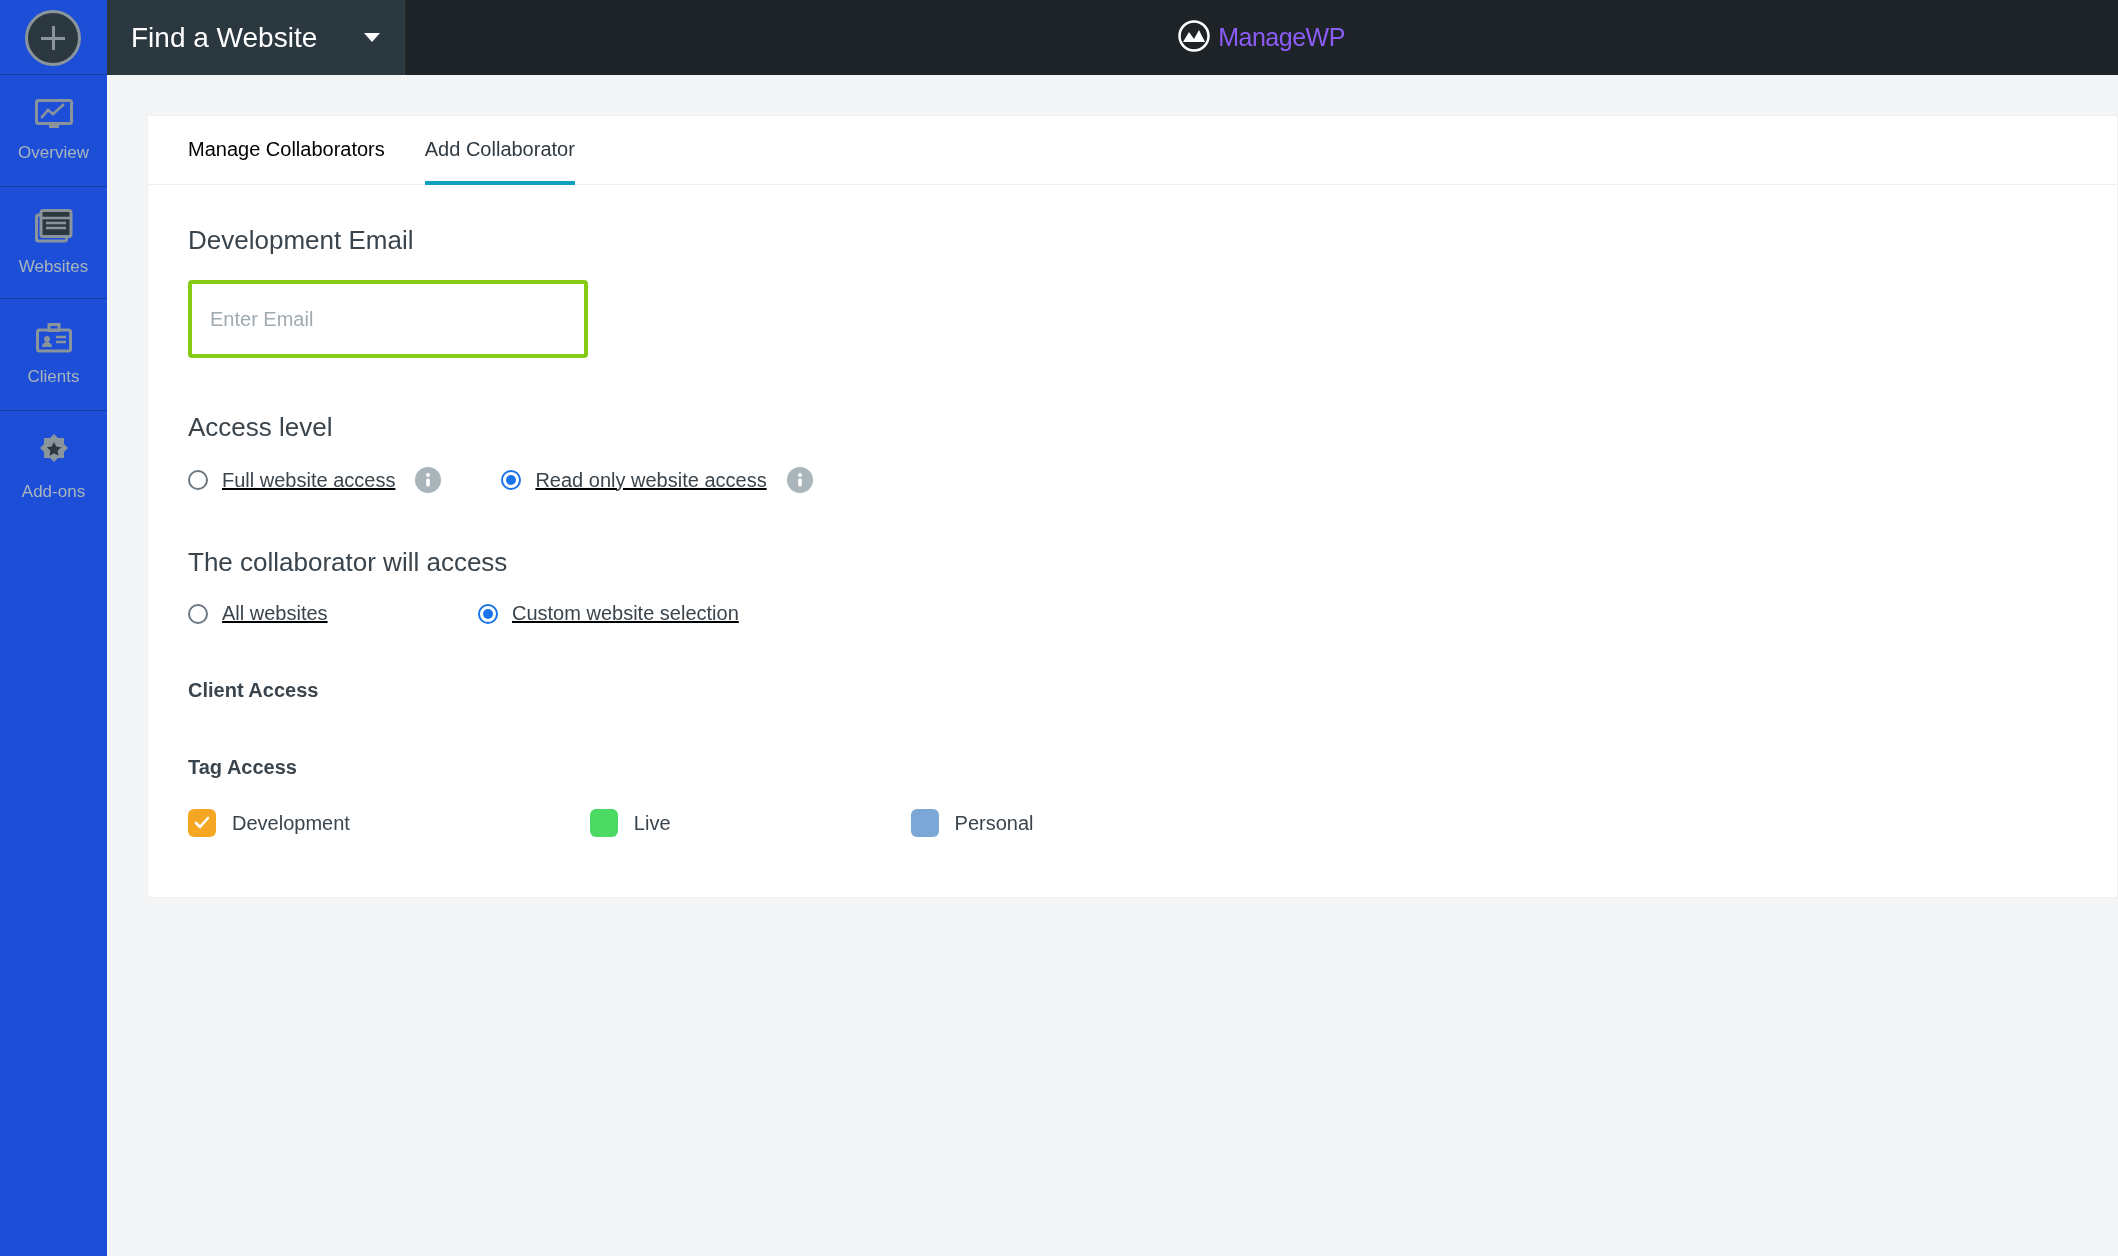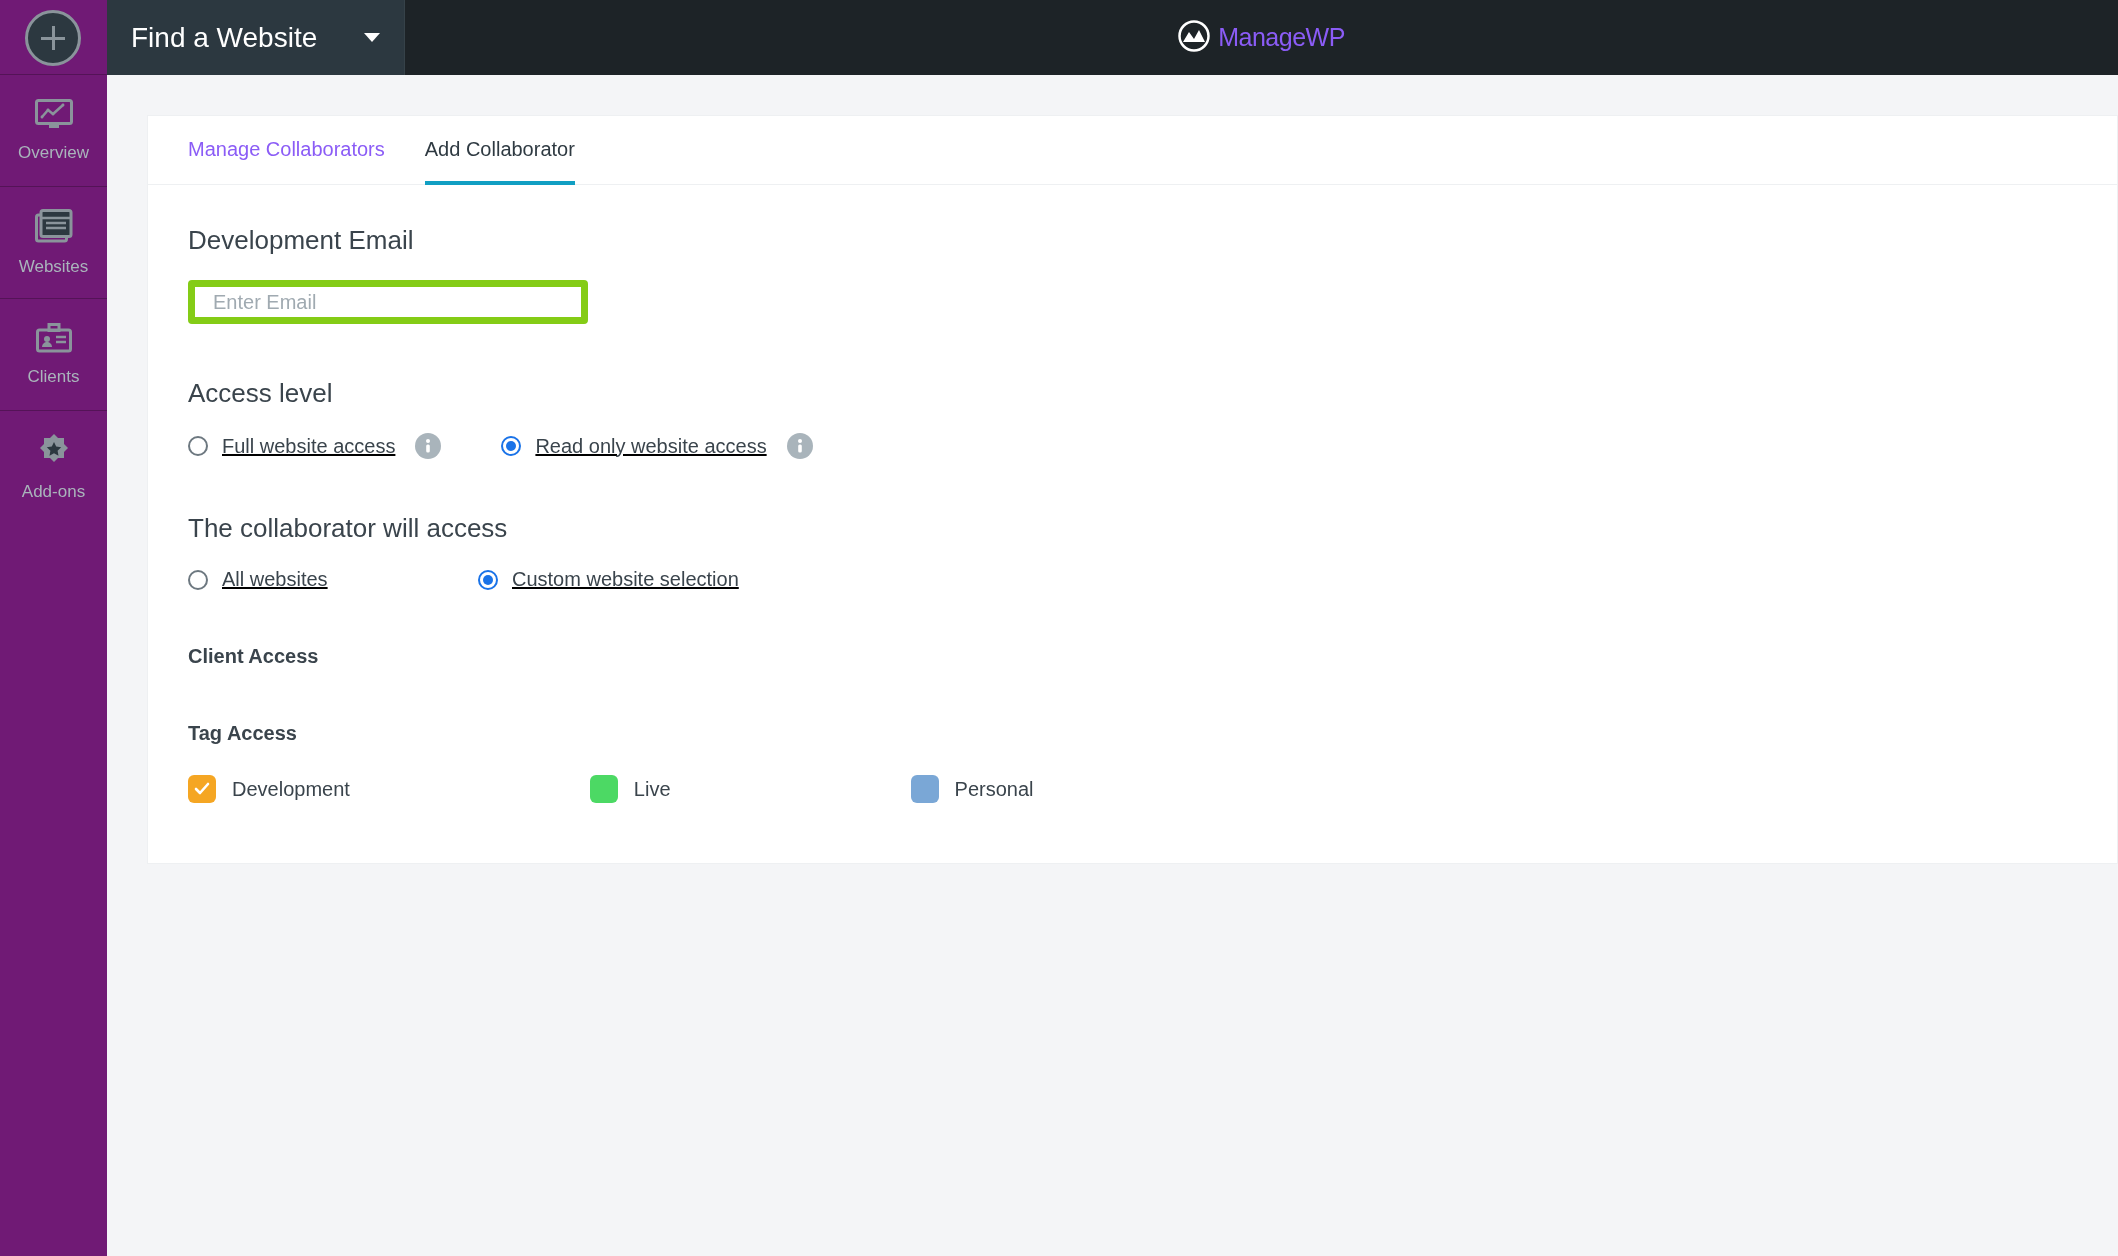--- a/index.html
+++ b/index.html
@@ -15,21 +15,21 @@
   }
   .app {
     display: flex;
     width: 100%;
     min-height: 100%;
   }
 
   
   .sidebar {
     width: 107px;
-    background: #701a75;
+    background: #1d4ed8;
     display: flex;
     flex-direction: column;
     align-items: center;
   }
   .sidebar-item {
     width: 100%;
     height: 112px;
     display: flex;
     flex-direction: column;
     align-items: center;
@@ -131,21 +131,21 @@
   
   .tabs {
     display: flex;
     gap: 40px;
     padding: 0 40px;
     border-bottom: 1px solid #eef0f2;
   }
   .tab {
     padding: 22px 0 20px 0;
     font-size: 20px;
-    color: #8b5cf6;
+    color: #000000;
     cursor: pointer;
     border-bottom: 4px solid transparent;
     margin-bottom: -1px;
   }
   .tab.active {
     color: #2f3a42;
     border-bottom-color: #119fc3;
   }
 
   
@@ -160,24 +160,24 @@
   }
   .subsection-title {
     font-size: 20px;
     font-weight: 600;
     color: #3a444c;
     margin-bottom: 30px;
   }
   .section { margin-bottom: 54px; }
   .email-input {
     width: 400px;
-    height: 44px;
+    height: 78px;
     padding: 0 18px;
     font-size: 20px;
-    border: 7px solid #84cc16;
+    border: 4px solid #84cc16;
     border-radius: 4px;
     color: #2f3a42;
   }
   .email-input::placeholder { color: #a0aab1; }
 
   .radio-row {
     display: flex;
     gap: 60px;
     align-items: center;
     flex-wrap: wrap;

